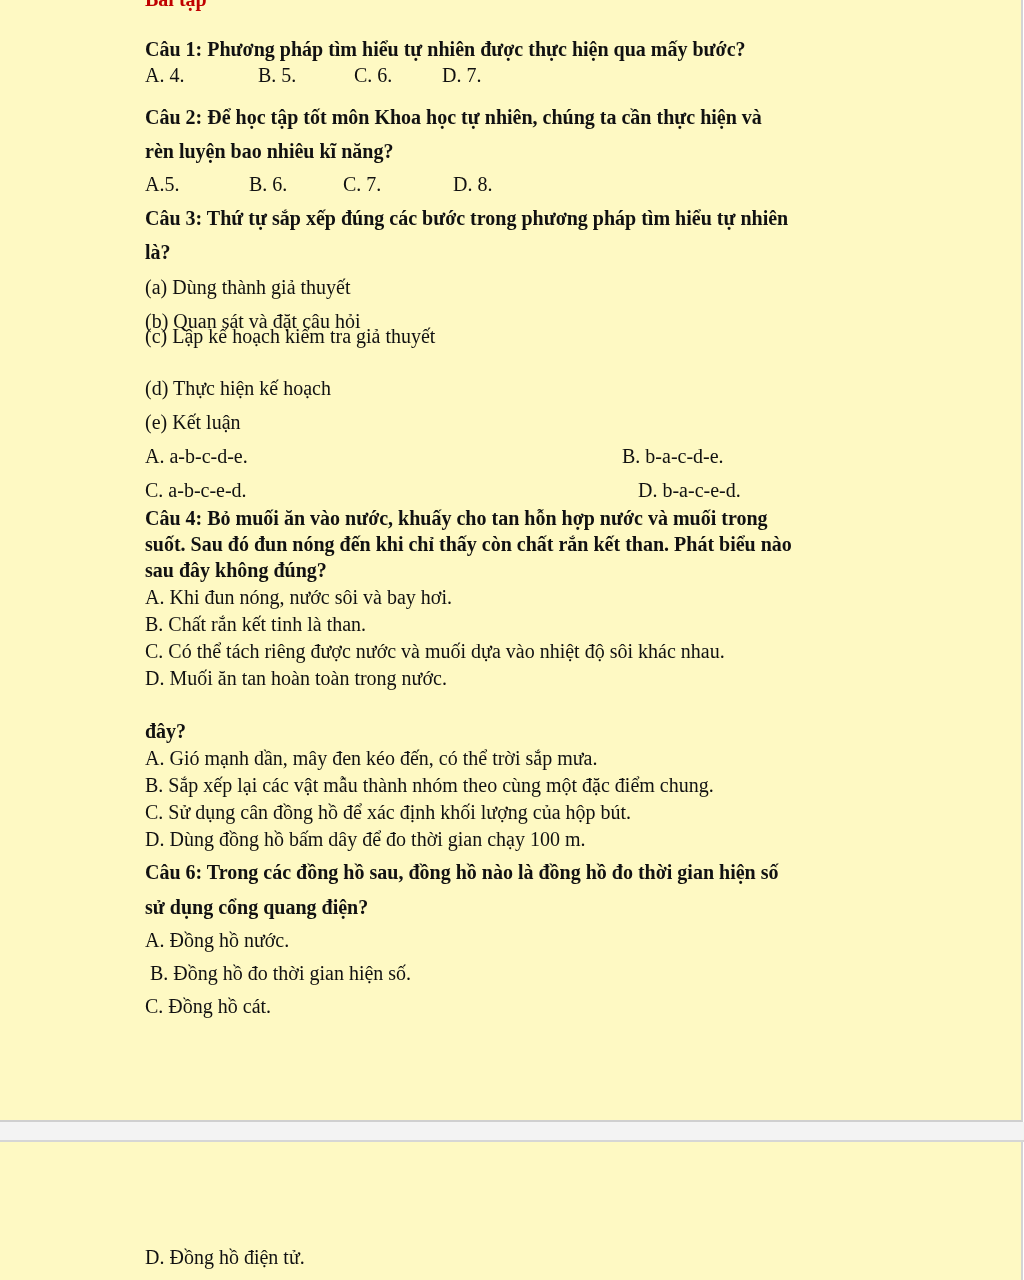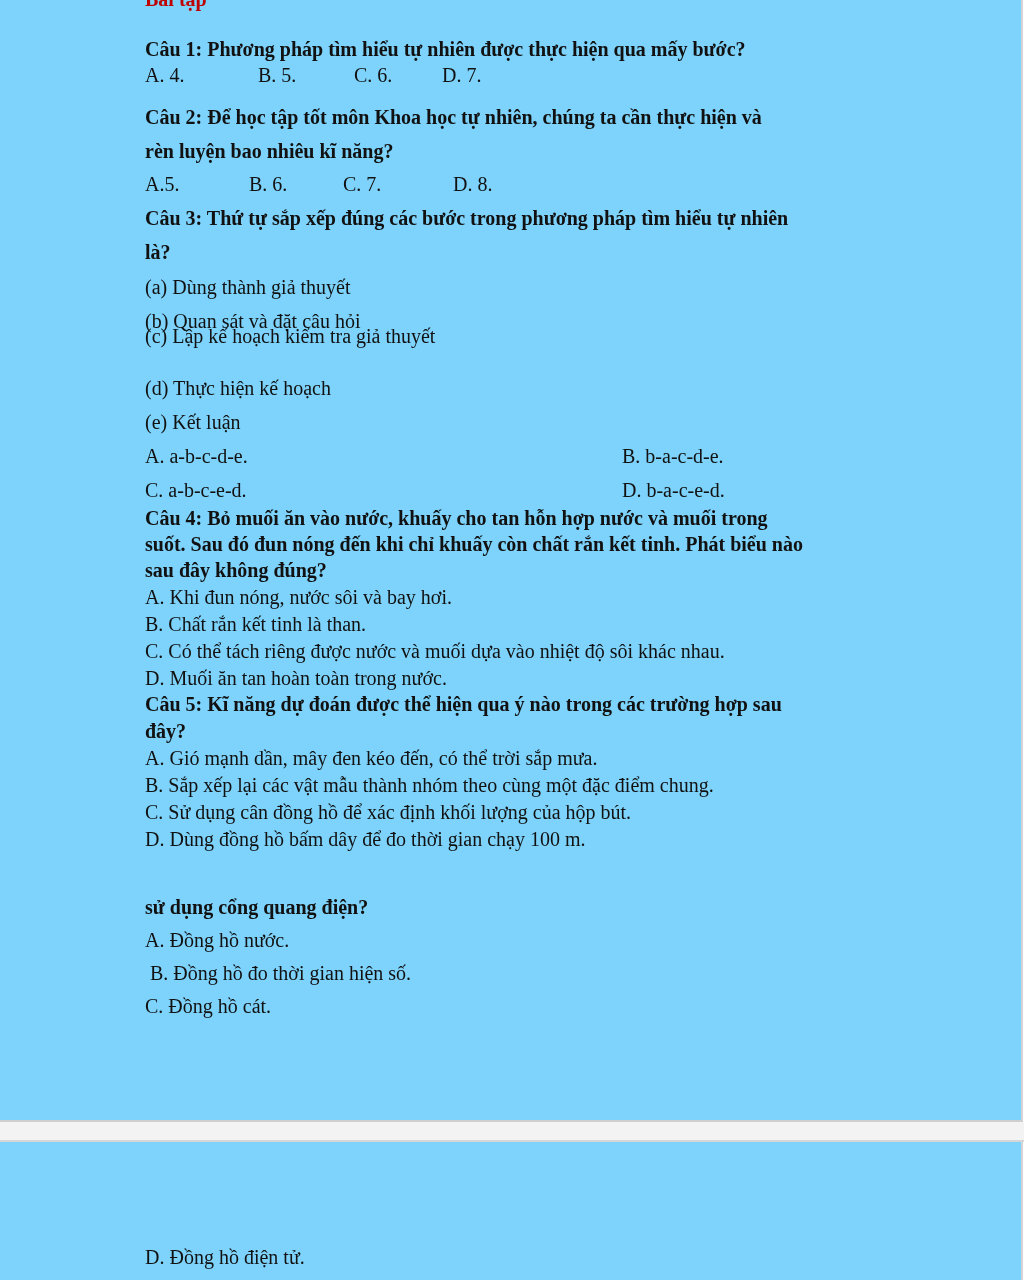--- a/index.html
+++ b/index.html
@@ -4,21 +4,21 @@
 <style>
   html, body { margin: 0; padding: 0; }
   body {
     width: 1024px; height: 1280px; overflow: hidden; position: relative;
     background: #ffffff;
     font-family: "Liberation Serif", "DejaVu Serif", serif;
     color: #111;
   }
   .page {
     position: absolute; left: 0; top: 0; width: 1021px;
-    background: #7dd3fc; border-right: 2px solid #d4d4d4;
+    background: #fef9c3; border-right: 2px solid #d4d4d4;
   }
   .page1 { height: 1120px; border-bottom: 2px solid #cfcfcf; }
   .gap {
     position: absolute; left: 0; top: 1122px; width: 1024px; height: 18px;
     background: #f3f3f3; border-bottom: 2px solid #d6d6d6;
   }
   .page2 { top: 1142px; height: 167px; }
   .hdr {
     position: absolute; left: 145px; top: -12px;
     color: #c00000; font-weight: bold; font-size: 20px;
@@ -49,37 +49,37 @@
   <div class="ln q" style="top:207px">Câu 3: Thứ tự sắp xếp đúng các bước trong phương pháp tìm hiểu tự nhiên</div>
   <div class="ln q" style="top:241px">là?</div>
   <div class="ln" style="top:276px">(a) Dùng thành giả thuyết</div>
   <div class="ln" style="top:310px">(b) Quan sát và đặt câu hỏi</div>
   <div class="ln" style="top:325px">(c) Lập kế hoạch kiểm tra giả thuyết</div>
   <div class="ln" style="top:377px">(d) Thực hiện kế hoạch</div>
   <div class="ln" style="top:411px">(e) Kết luận</div>
   <div class="ln" style="top:445px">A. a-b-c-d-e.</div>
   <div class="ln" style="top:445px;left:622px">B. b-a-c-d-e.</div>
   <div class="ln" style="top:479px">C. a-b-c-e-d.</div>
-  <div class="ln" style="top:479px;left:622px">D. b-a-c-e-d.</div>
+  <div class="ln" style="top:479px;left:638px">D. b-a-c-e-d.</div>
 
   <div class="ln q" style="top:507px">Câu 4: Bỏ muối ăn vào nước, khuấy cho tan hỗn hợp nước và muối trong</div>
-  <div class="ln q" style="top:533px">suốt. Sau đó đun nóng đến khi chỉ khuấy còn chất rắn kết tinh. Phát biểu nào</div>
+  <div class="ln q" style="top:533px">suốt. Sau đó đun nóng đến khi chỉ thấy còn chất rắn kết than. Phát biểu nào</div>
   <div class="ln q" style="top:559px"><span>sau đây </span><span class="ul">không</span><span> đúng?</span></div>
   <div class="ln" style="top:586px">A. Khi đun nóng, nước sôi và bay hơi.</div>
   <div class="ln" style="top:613px">B. Chất rắn kết tinh là than.</div>
   <div class="ln" style="top:640px">C. Có thể tách riêng được nước và muối dựa vào nhiệt độ sôi khác nhau.</div>
   <div class="ln" style="top:667px">D. Muối ăn tan hoàn toàn trong nước.</div>
 
-  <div class="ln q" style="top:693px">Câu 5: Kĩ năng dự đoán được thể hiện qua ý nào trong các trường hợp sau</div>
   <div class="ln q" style="top:720px">đây?</div>
   <div class="ln" style="top:747px">A. Gió mạnh dần, mây đen kéo đến, có thể trời sắp mưa.</div>
   <div class="ln" style="top:801px">C. Sử dụng cân đồng hồ để xác định khối lượng của hộp bút.</div>
   <div class="ln" style="top:774px">B. Sắp xếp lại các vật mẫu thành nhóm theo cùng một đặc điểm chung.</div>
   <div class="ln" style="top:828px">D. Dùng đồng hồ bấm dây để đo thời gian chạy 100 m.</div>
 
+  <div class="ln q" style="top:861px">Câu 6: Trong các đồng hồ sau, đồng hồ nào là đồng hồ đo thời gian hiện số</div>
   <div class="ln q" style="top:896px">sử dụng cổng quang  điện?</div>
   <div class="ln" style="top:929px">A. Đồng hồ nước.</div>
   <div class="ln" style="top:962px;left:150px">B. Đồng hồ đo thời gian hiện số.</div>
   <div class="ln" style="top:995px">C. Đồng hồ cát.</div>
 </div>
 
 <div class="gap"></div>
 
 <div class="page page2">
   <div class="ln" style="top:104px">D. Đồng hồ điện tử.</div>

